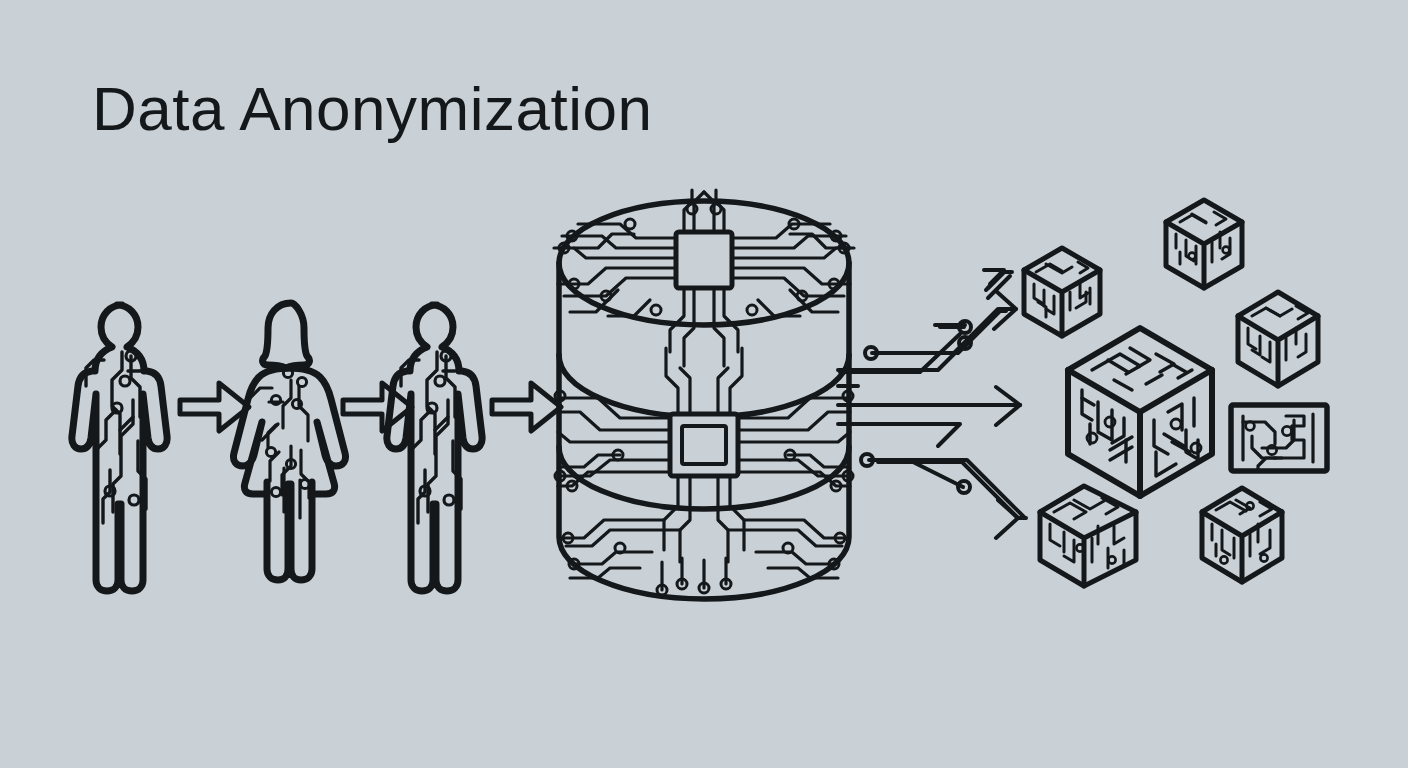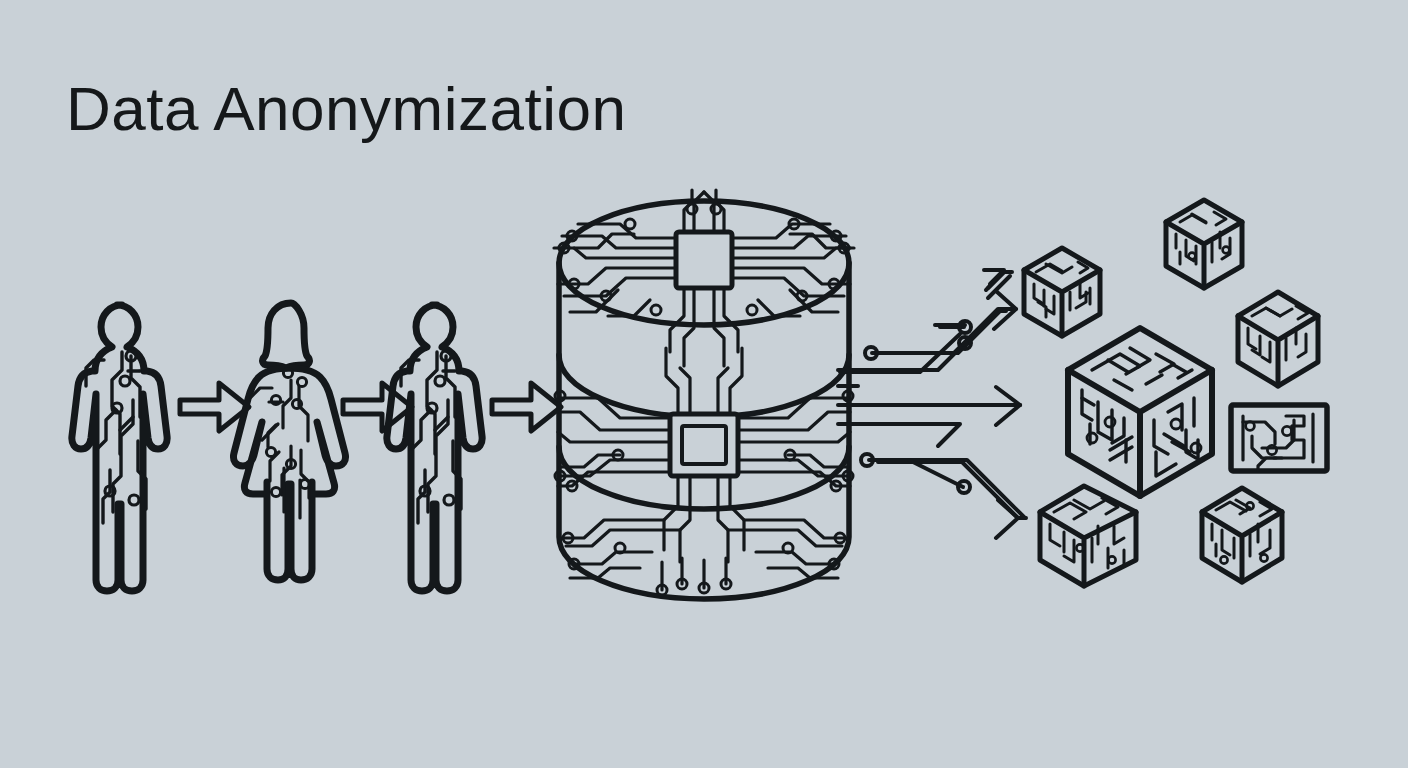--- a/index.html
+++ b/index.html
@@ -12,21 +12,21 @@
   }
   #canvas {
     position: relative;
     width: 1408px;
     height: 768px;
     background: #c9d1d7;
     overflow: hidden;
   }
   #title {
     position: absolute;
-    left: 66px;
+    left: 92px;
     top: 78px;
     font-family: "Liberation Sans", sans-serif;
     font-size: 62px;
     font-weight: 300;
     letter-spacing: 0.5px;
     color: #15181a;
     line-height: 1;
     white-space: nowrap;
   }
   svg.layer {

